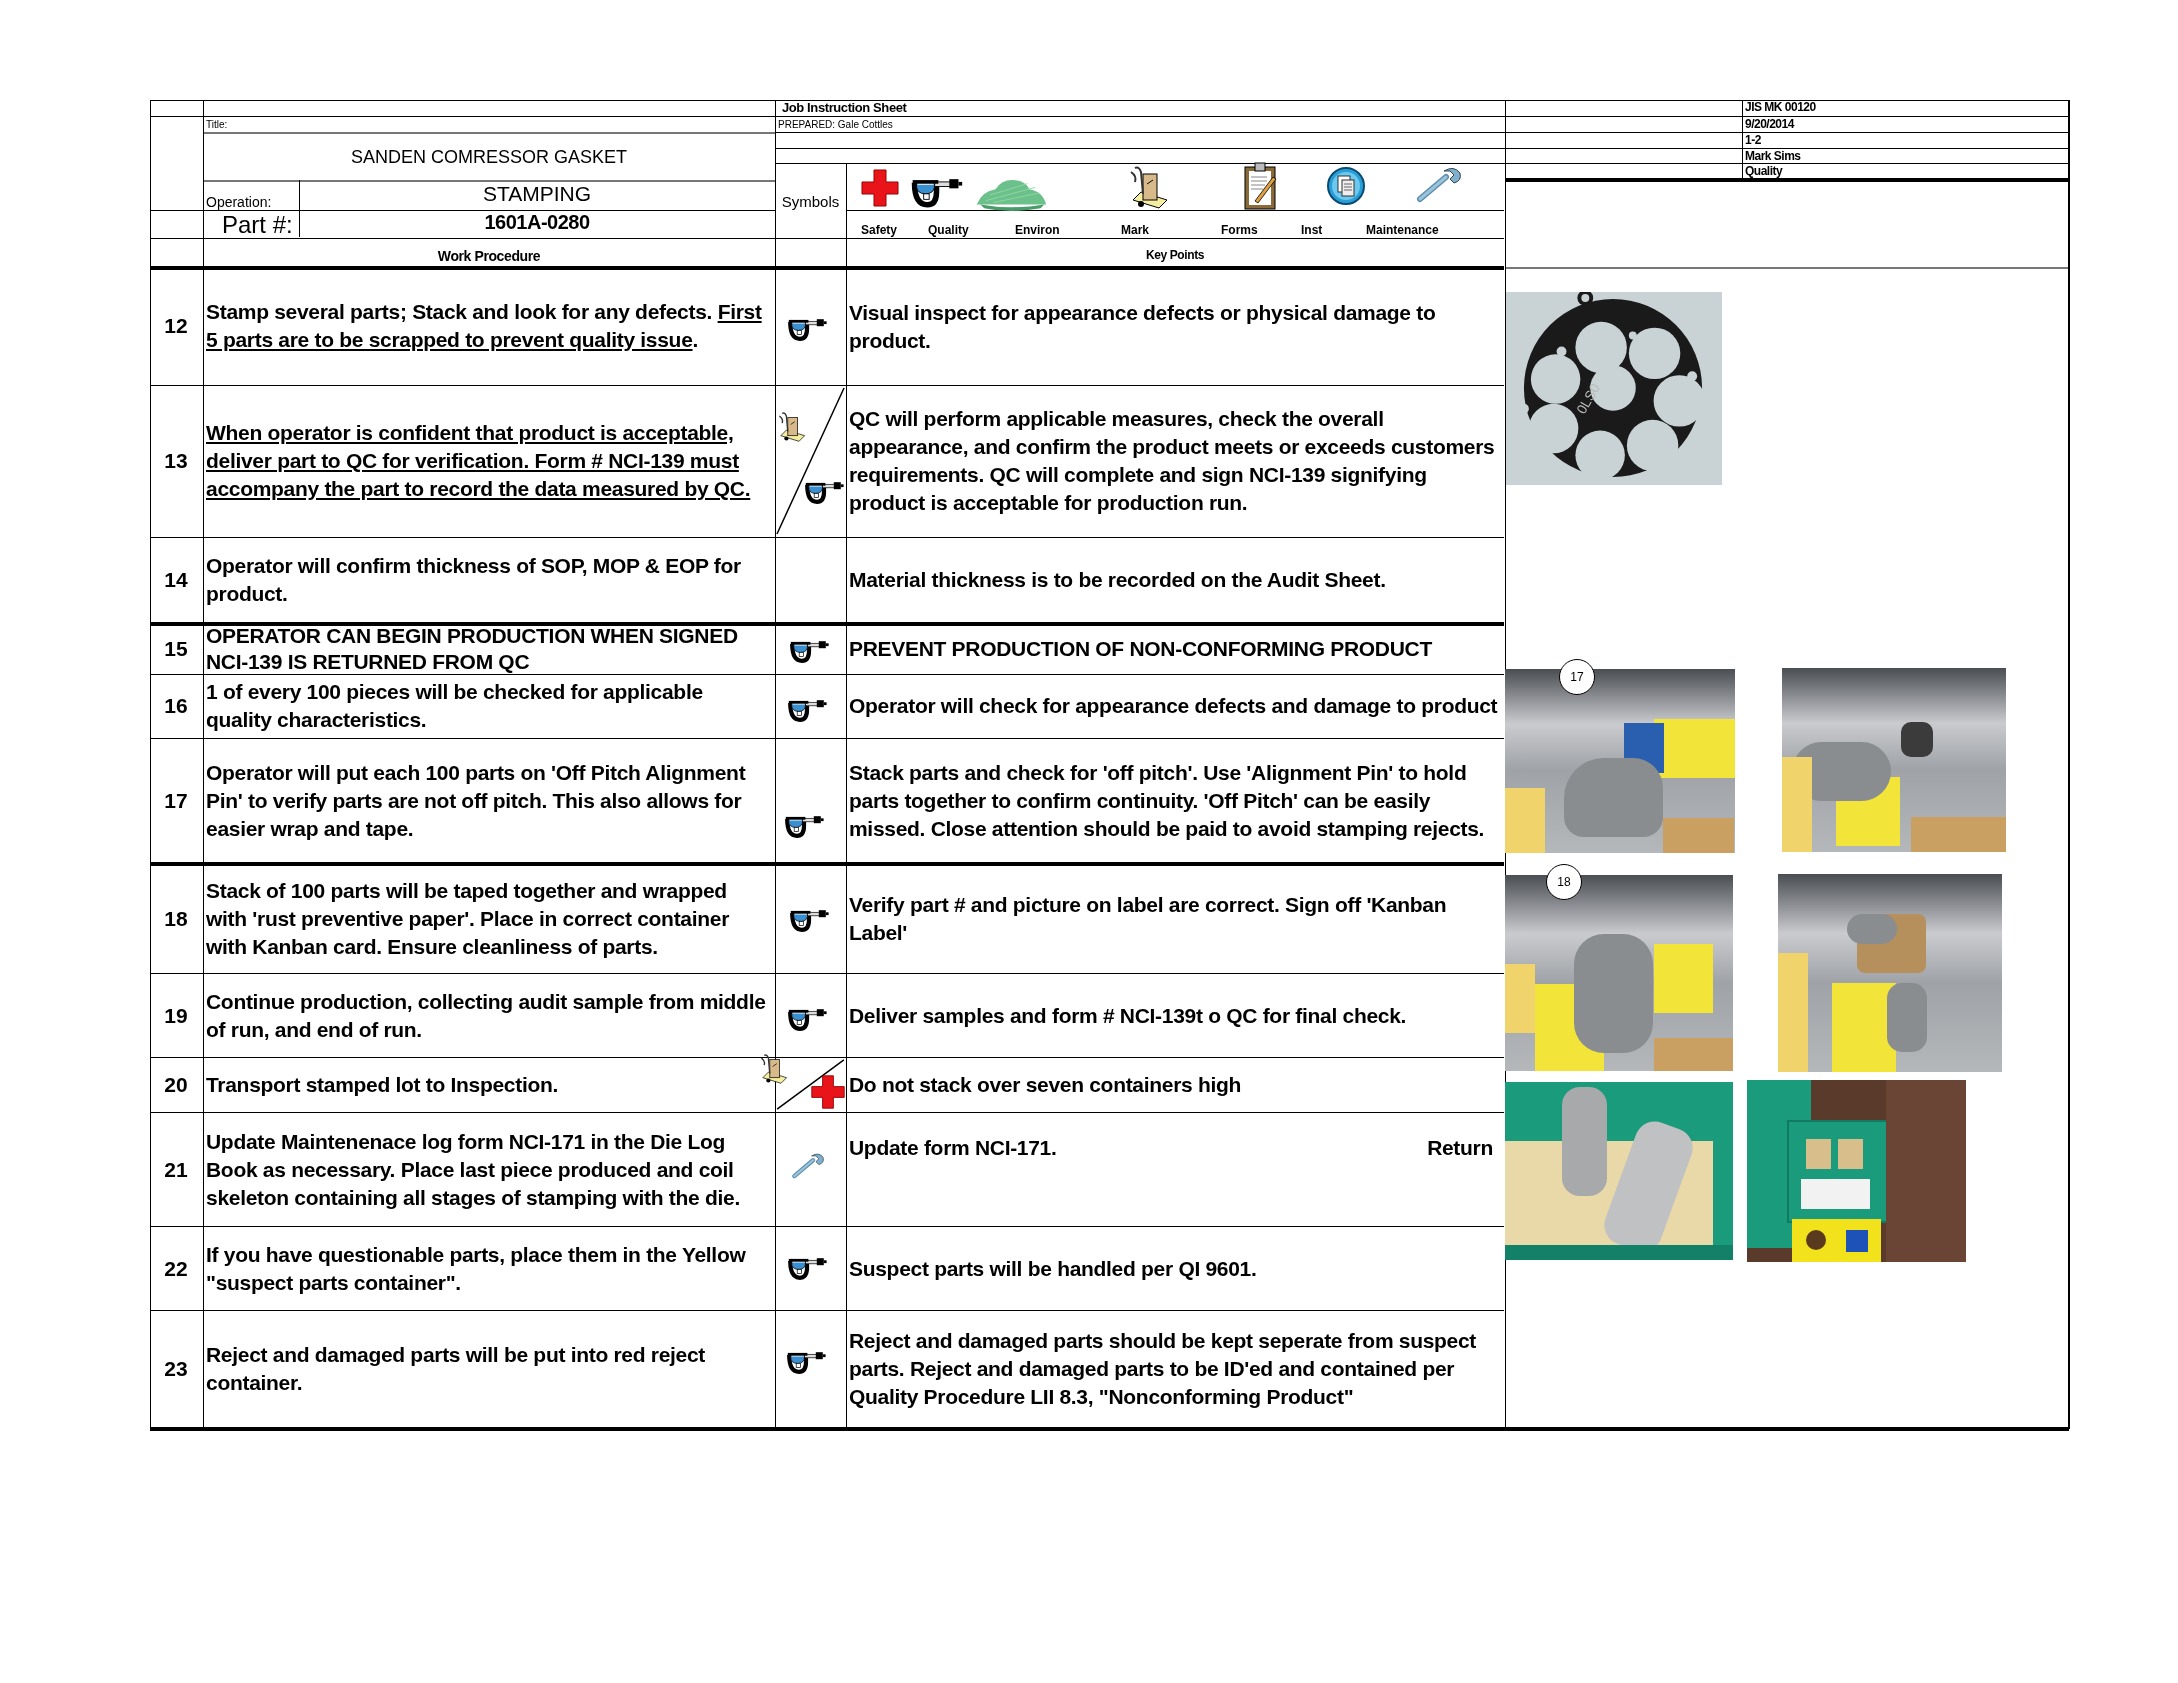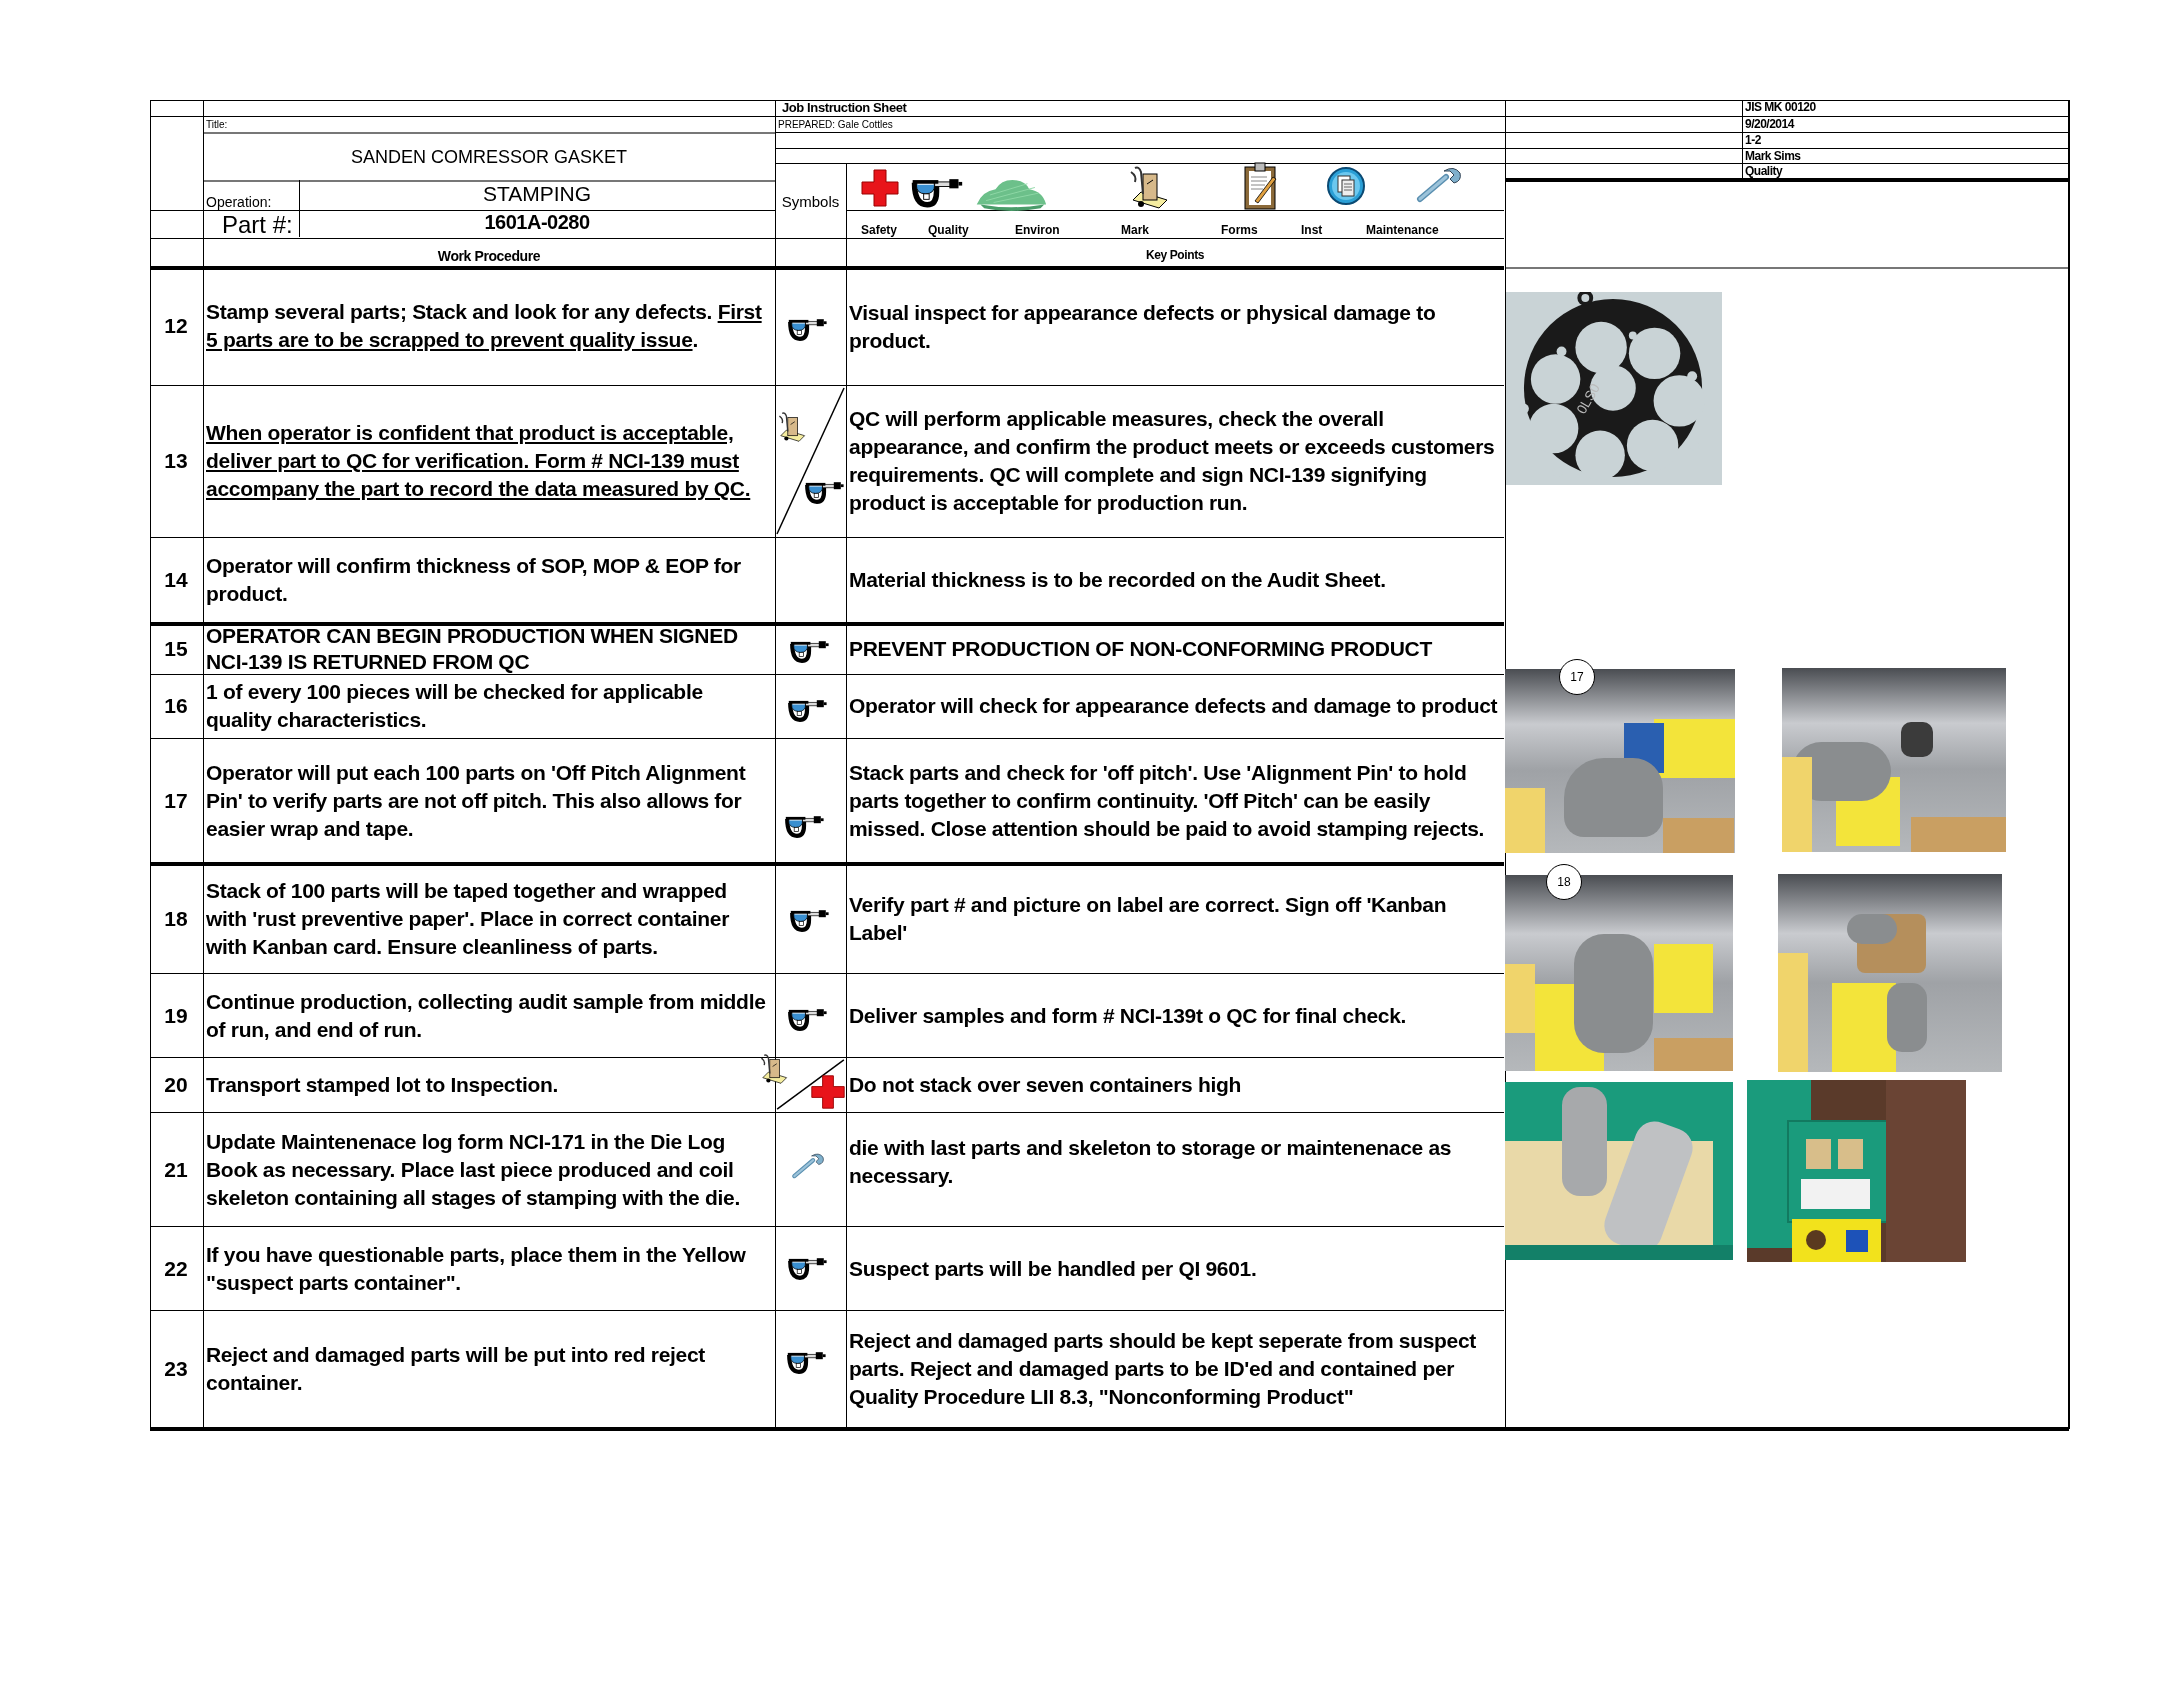--- a/index.html
+++ b/index.html
@@ -237,21 +237,24 @@
     <use href="#sym-cross"></use>
   </svg>
 <div class="cell-text" style="left:849px;top:1058px;width:653px;height:53px;">Do not stack over seven containers high</div>
 
 <div class="num" style="left:150px;top:1113px;width:52px;height:113px;">21</div>
 <div class="cell-text" style="left:206px;top:1113px;width:566px;height:113px;">Update Maintenenace log form NCI-171 in the Die Log Book as necessary.  Place last piece produced and coil skeleton containing all stages of stamping with the die.</div>
 <svg class="abs" style="left:790px;top:1151px;" width="36" height="30" viewBox="0 0 36 30">
     <use href="#sym-wrench"></use>
   </svg>
 <div class="cell-text" style="left:849px;top:1113px;width:644px;height:113px;display:block;padding-top:21px;box-sizing:border-box;">
-  <div>die with last parts and skeleton to storage or maintenenace as necessary.</div>
+  <div style="display:flex;justify-content:space-between;">
+    <span>Update form NCI-171.</span>
+    <span>Return</span>
+  </div>
 </div>
 
 <div class="num" style="left:150px;top:1227px;width:52px;height:83px;">22</div>
 <div class="cell-text" style="left:206px;top:1227px;width:566px;height:83px;">If you have questionable parts, place them in the Yellow "suspect parts container".</div>
 <svg class="abs" style="left:785px;top:1254px;" width="44" height="28" viewBox="0 0 44 28">
     <use href="#sym-micrometer"></use>
   </svg>
 <div class="cell-text" style="left:849px;top:1227px;width:653px;height:83px;">Suspect parts will be handled per QI 9601.</div>
 
 <div class="num" style="left:150px;top:1311px;width:52px;height:116px;">23</div>

